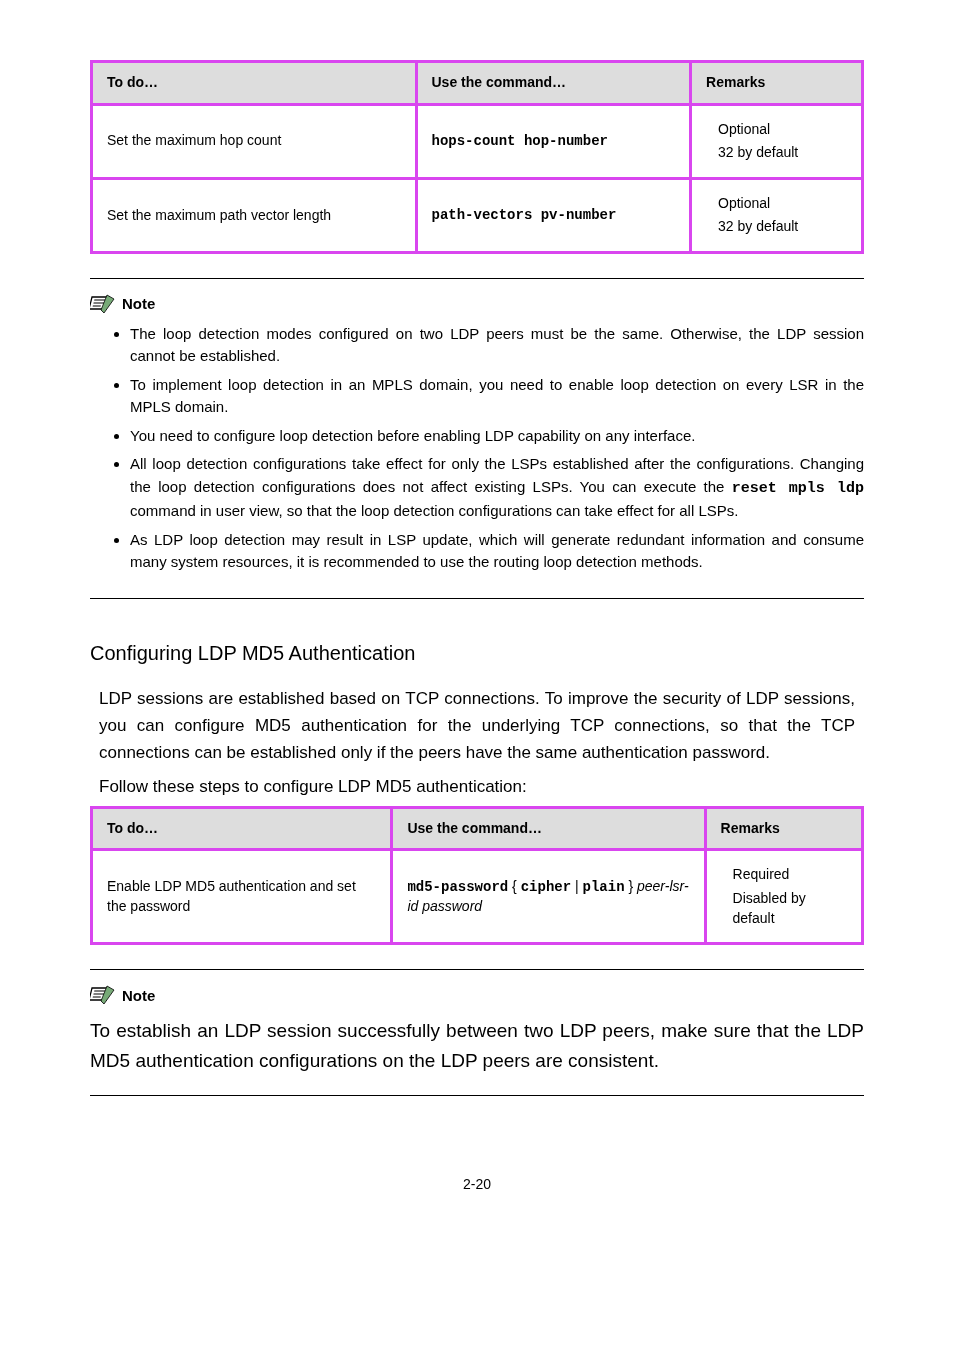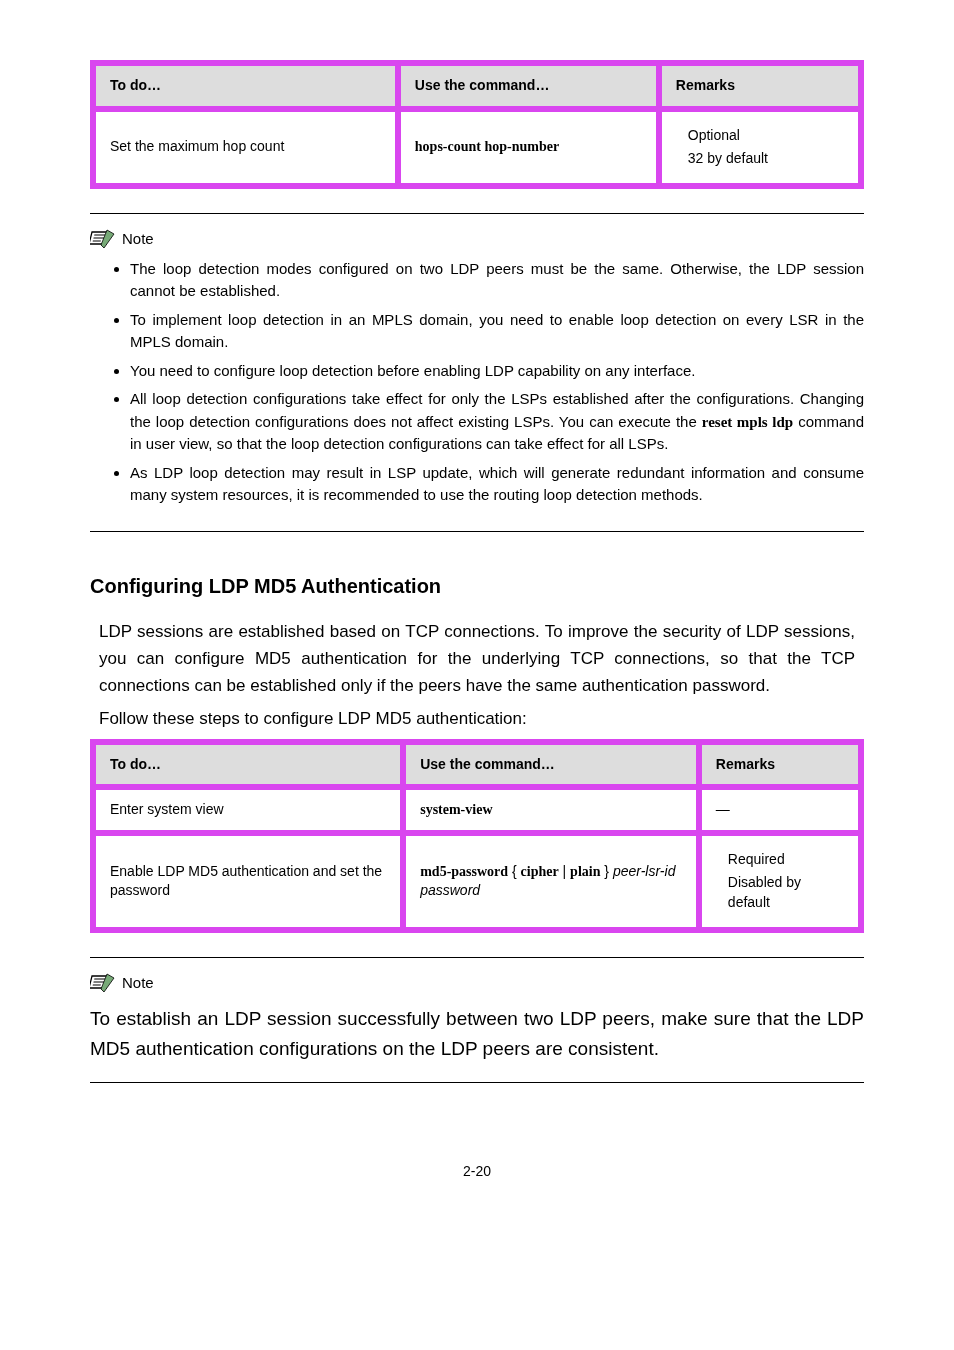--- a/index.html
+++ b/index.html
@@ -11,21 +11,21 @@
     width: 954px;
     padding: 60px 90px 40px 90px;
     line-height: 1.4;
   }
   table {
     border-collapse: collapse;
     width: 100%;
     margin-bottom: 20px;
   }
   th, td {
-    border: 6px solid #d946ef;
+    border: 3px solid #d946ef;
     padding: 10px 14px;
     text-align: left;
     vertical-align: middle;
     font-size: 14px;
     font-weight: normal;
   }
   th {
     background: #ddd;
     font-weight: bold;
   }
@@ -38,41 +38,41 @@
     padding: 14px 0 18px 0;
     margin: 24px 0 40px 0;
   }
   .note-header {
     display: flex;
     align-items: center;
     gap: 6px;
     margin-bottom: 8px;
   }
   .note-label {
-    font-weight: normal;
+    font-weight: bold;
     font-size: 15px;
   }
   .note-icon svg { display: block; }
   ul {
     list-style: disc;
     padding-left: 40px;
   }
   ul li {
     margin: 6px 0;
     text-align: justify;
     font-size: 15px;
     line-height: 1.5;
   }
   .mono {
-    font-family: Liberation Serif, serif;
+    font-family: Liberation Mono, monospace;
     font-weight: bold;
   }
   h2.section {
     font-size: 20px;
-    font-weight: bold;
+    font-weight: normal;
     margin: 40px 0 18px 0;
   }
   p.body {
     text-align: justify;
     margin: 6px 9px;
     line-height: 1.6;
     font-size: 17px;
   }
   .note-para {
     text-align: justify;
@@ -94,20 +94,28 @@
     <tr>
       <th>To do…</th>
       <th>Use the command…</th>
       <th>Remarks</th>
     </tr>
   </thead>
   <tbody>
     <tr>
       <td>Set the maximum hop count</td>
       <td><span class="mono">hops-count hop-number</span></td>
+      <td class="cell-lines">
+        <p>Optional</p>
+        <p>32 by default</p>
+      </td>
+    </tr>
+    <tr>
+      <td>Set the maximum path vector length</td>
+      <td><span class="mono">path-vectors pv-number</span></td>
       <td class="cell-lines">
         <p>Optional</p>
         <p>32 by default</p>
       </td>
     </tr>
   </tbody>
 </table>
 
 <div class="note-block">
   <div class="note-header">
@@ -139,25 +147,20 @@
 <table>
   <thead>
     <tr>
       <th>To do…</th>
       <th>Use the command…</th>
       <th>Remarks</th>
     </tr>
   </thead>
   <tbody>
     <tr>
-      <td>Enter system view</td>
-      <td><span class="mono">system-view</span></td>
-      <td>—</td>
-    </tr>
-    <tr>
       <td>Enable LDP MD5 authentication and set the password</td>
       <td>
         <span class="mono">md5-password</span><span> { </span><span class="mono">cipher</span><span> | </span><span class="mono">plain</span><span> } </span><i><span>peer-lsr-id password</span></i>
       </td>
       <td class="cell-lines">
         <p>Required</p>
         <p>Disabled by default</p>
       </td>
     </tr>
   </tbody>

